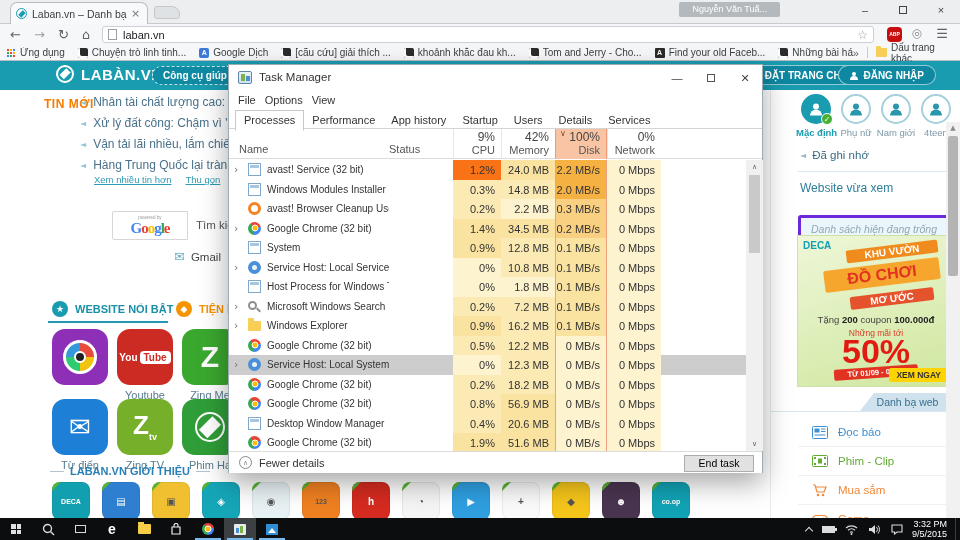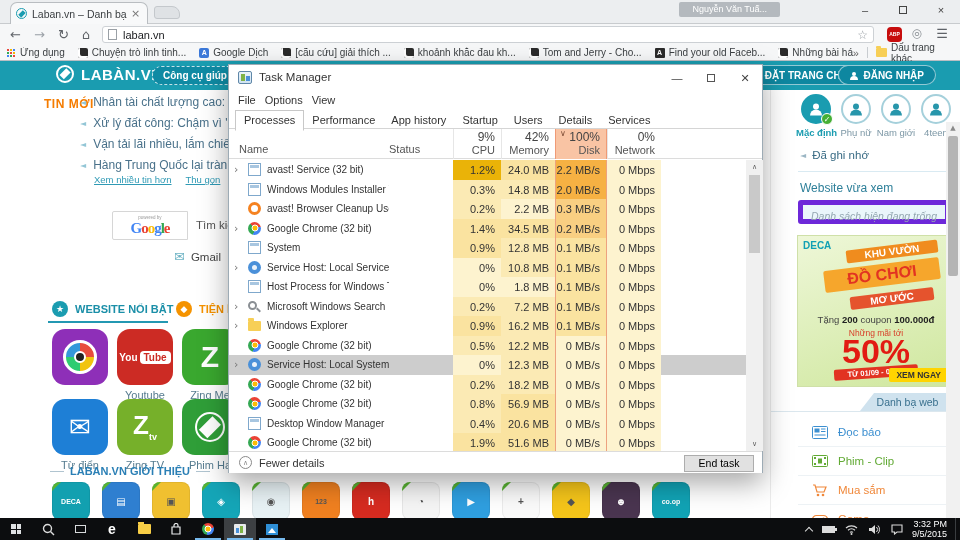--- a/index.html
+++ b/index.html
@@ -120,21 +120,21 @@
   .pp:after { content:""; position:absolute; left:0; top:6px; width:12px; height:6px; border-radius:6px 6px 0 0; background:#2796ab; }
   .profile.sel .pcirc { background:#1a9cb0; border-color:#1a9cb0; }
   .profile.sel .pp:before,.profile.sel .pp:after { background:#fff; }
   .pcheck { position:absolute; right:-4px; bottom:-3px; width:12px; height:12px; border-radius:50%; background:#45b035; color:#fff; font-size:8px; line-height:12px; text-align:center; border:1px solid #fff; }
   .plabel { font-size:9.5px; color:#7c97a5; margin-top:3px; white-space:nowrap; }
   .profile.sel .plabel { color:#1a9cb0; font-weight:bold; }
   #remembered { position:absolute; left:800px; top:88px; font-size:11.5px; color:#3a6c85; }
   #remembered .arr { color:#9bb6c4; font-size:8px; margin-right:6px; vertical-align:1px; }
   #side-div1 { position:absolute; left:798px; top:110px; width:152px; height:1px; background:#d9eaf2; }
   #recent-heading { position:absolute; left:800px; top:120px; font-size:12px; color:#2d7f99; }
-  #empty-box { position:absolute; left:798px; top:139px; width:152px; height:24px; background:#eaf6fb; border:5px solid #6d28d9; border-radius:3px; color:#93a7b1; font-style:italic; font-size:10.5px; text-align:center; line-height:22px; }
+  #empty-box { position:absolute; left:798px; top:154px; width:152px; height:24px; background:#eaf6fb; border:3px solid #6d28d9; border-radius:3px; color:#93a7b1; font-style:italic; font-size:10.5px; text-align:center; line-height:22px; }
   #ad { position:absolute; left:797px; top:174px; width:156px; height:152px; background:linear-gradient(160deg,#eef7d8,#cfe79e); border:1px solid #cfe0a8; overflow:hidden; }
   #ad .brand { position:absolute; left:5px; top:4px; color:#12a0b4; font-weight:bold; font-size:10px; }
   .ribbon { position:absolute; color:#fff; font-weight:bold; text-align:center; transform:rotate(-7deg); }
   #ad-l1 { left:48px; top:9px; width:92px; font-size:10px; background:#f08c1e; padding:1px 0; border-radius:2px; }
   #ad-l2 { left:26px; top:28px; width:116px; font-size:16px; color:#e23322; background:#f6a62c; padding:2px 0; border-radius:2px; }
   #ad-l3 { left:52px; top:56px; width:84px; font-size:10px; background:#e5532d; padding:1px 0; border-radius:2px; }
   #ad-offer { position:absolute; left:0; top:78px; width:156px; text-align:center; font-size:9.5px; color:#444; }
   #ad-offer b { color:#222; }
   #ad-promo { position:absolute; left:0; top:92px; width:156px; text-align:center; font-size:8.5px; color:#d8402a; }
   #ad-pct { position:absolute; left:0; top:98px; width:156px; text-align:center; font-size:34px; font-weight:bold; color:#e21b12; line-height:1; }
@@ -516,21 +516,21 @@
       <div class="h-col" style="left:378px;width:54px;">
         <span class="pct">0%</span><span class="lbl">Network</span>
       </div>
     </div>
 
     <div id="tm-rows">
         <div class="tm-row" style="top: 0px;">
           <span class="tm-exp glyph">›</span>
           <span class="pi pi-window"></span>
           <span class="tm-name">avast! Service (32 bit)</span>
-          <span class="tm-cell c-cpu" style="background: #eab308;">1.2%</span>
+          <span class="tm-cell c-cpu" style="background: #f97316;">1.2%</span>
           <span class="tm-cell c-mem" style="background: rgb(250, 227, 160);">24.0 MB</span>
           <span class="tm-cell c-disk" style="background: rgb(246, 177, 67);">2.2 MB/s</span>
           <span class="tm-cell c-net" style="background: rgb(253, 243, 207);">0 Mbps</span>
         </div>
         <div class="tm-row" style="top: 19.5px;">
           <span class="pi pi-window"></span>
           <span class="tm-name">Windows Modules Installer Wor...</span>
           <span class="tm-cell c-cpu" style="background: rgb(251, 234, 180);">0.3%</span>
           <span class="tm-cell c-mem" style="background: rgb(251, 234, 180);">14.8 MB</span>
           <span class="tm-cell c-disk" style="background: rgb(246, 177, 67);">2.0 MB/s</span>

